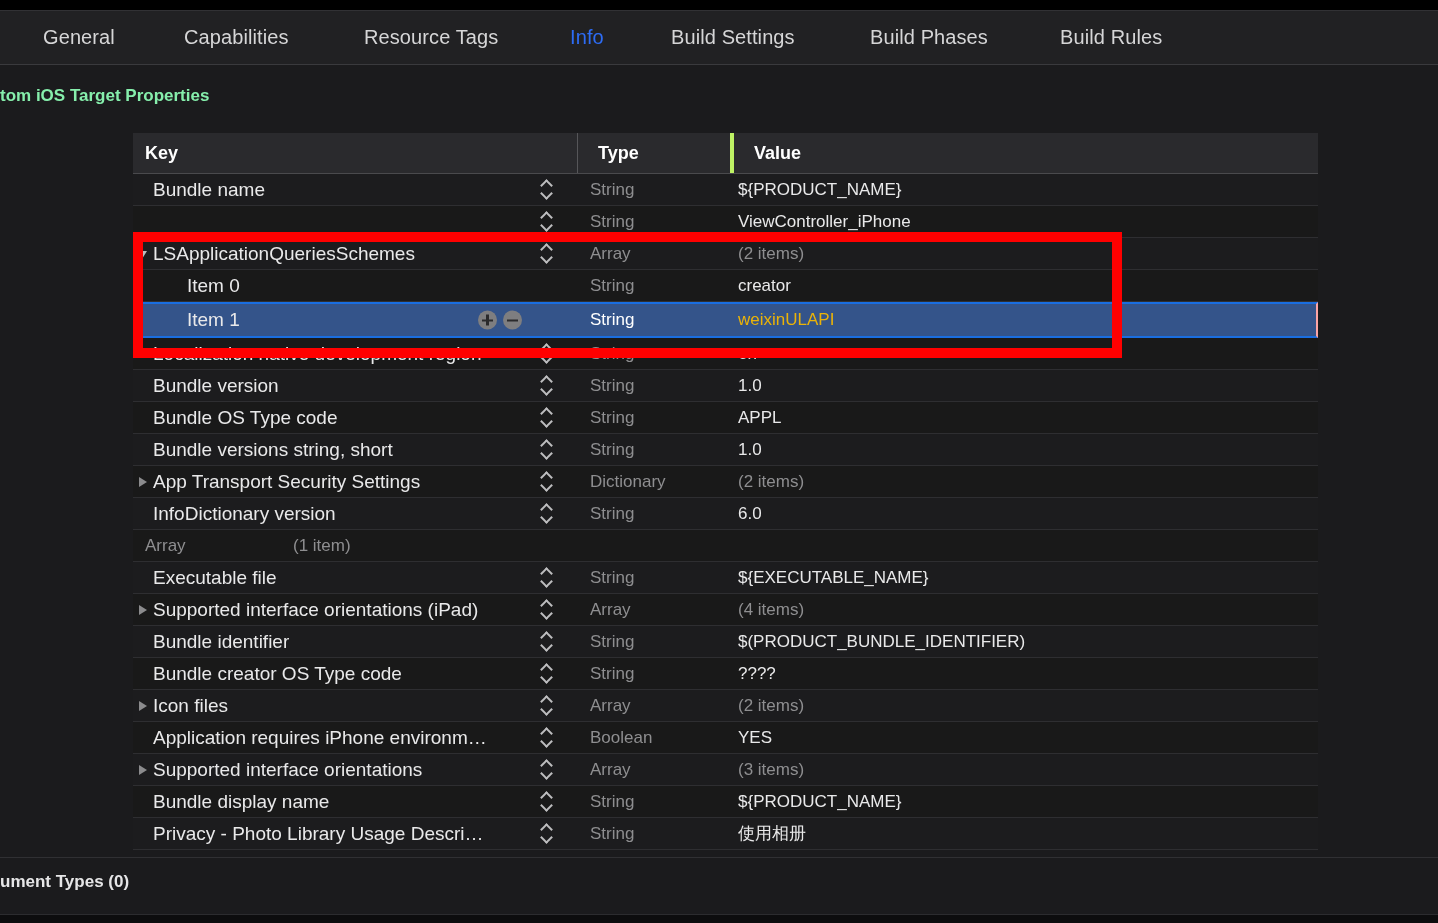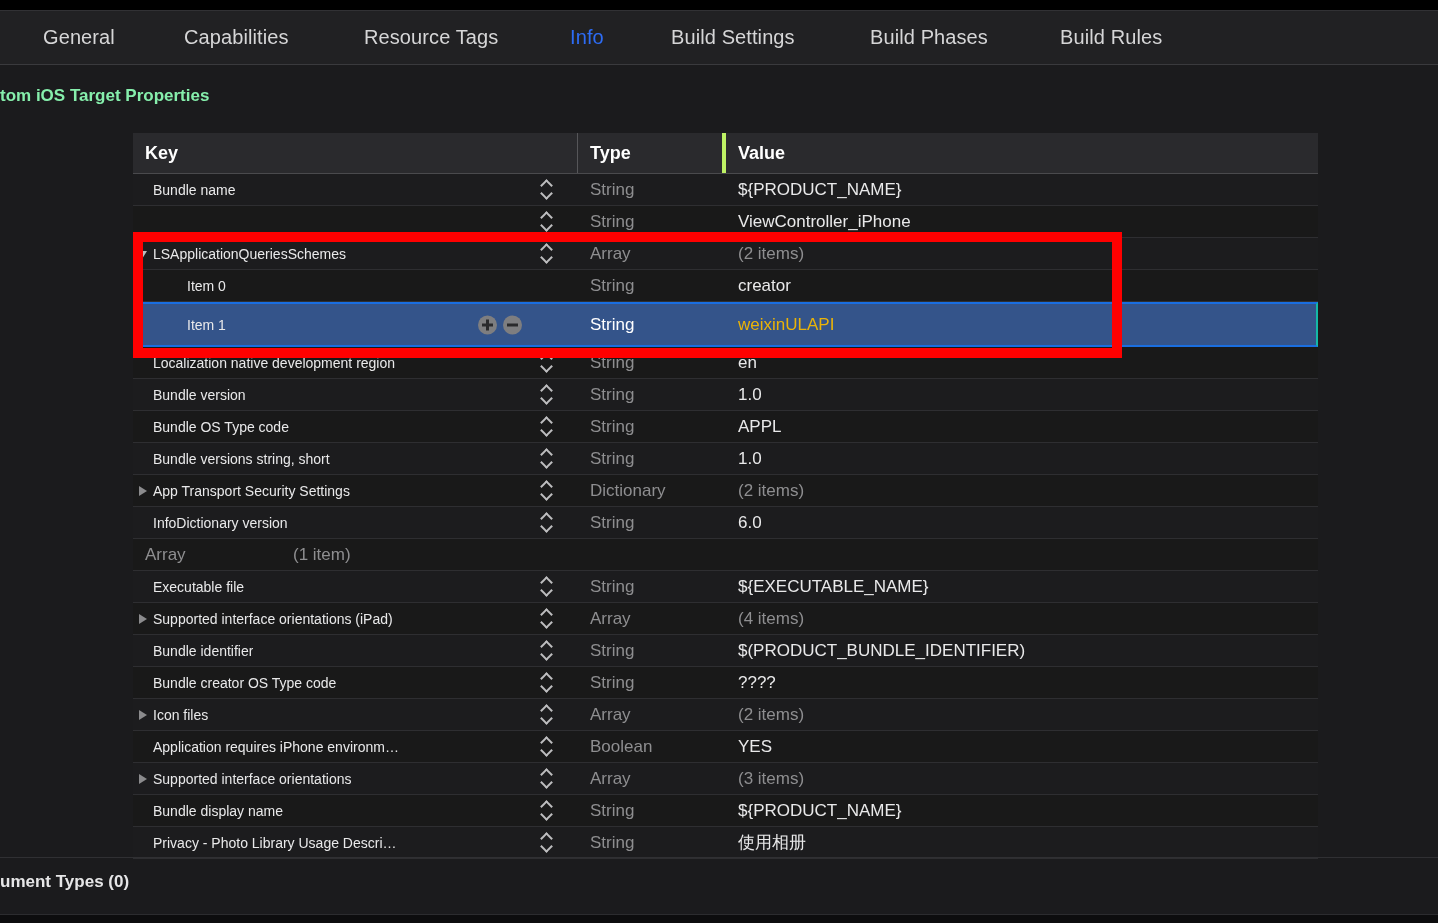--- a/index.html
+++ b/index.html
@@ -66,20 +66,21 @@
     width: 1185px;
     background: #1c1c1e;
     overflow: hidden;
   }
   .thead {
     display: flex;
     height: 40px;
     background: #2a2a2d;
     border-bottom: 1px solid #4a4a4d;
     align-items: center;
+    gap: 8px;
   }
   .th {
     color: #ffffff;
     font-size: 18px;
     font-weight: bold;
     box-sizing: border-box;
     height: 40px;
     line-height: 40px;
     padding-left: 12px;
     white-space: nowrap;
@@ -96,22 +97,22 @@
     height: 32px;
     border-bottom: 1px solid #2e2e31;
     box-sizing: border-box;
     background: #1c1c1e;
   }
   .row.alt { background: #191919; }
   .row.selected {
     background: #34548a;
     border-top: 2px solid #1a6ee0;
     border-bottom: 2px solid #1a6ee0;
-    border-right: 2px solid #14b8a6;
-    height: 45px;
+    border-right: 2px solid #fca5a5;
+    height: 36px;
   }
 
   .cell-key {
     width: 445px;
     box-sizing: border-box;
     display: flex;
     align-items: center;
     position: relative;
     height: 100%;
     overflow: hidden;
@@ -132,21 +133,21 @@
   .twisty.open::before {
     content: "";
     position: absolute; left: 2px; top: 5px;
     border-top: 8px solid #bdbdbf;
     border-left: 5px solid transparent;
     border-right: 5px solid transparent;
   }
   .twisty.none { }
   .key-label {
     color: #e9e9ea;
-    font-size: 14px;
+    font-size: 19px;
     white-space: nowrap;
     overflow: hidden;
     padding-left: 2px;
   }
   .indent-1 .key-label { padding-left: 36px; }
   .indent-0 .key-label { padding-left: 2px; }
 
   
   .addrem {
     position: absolute;

